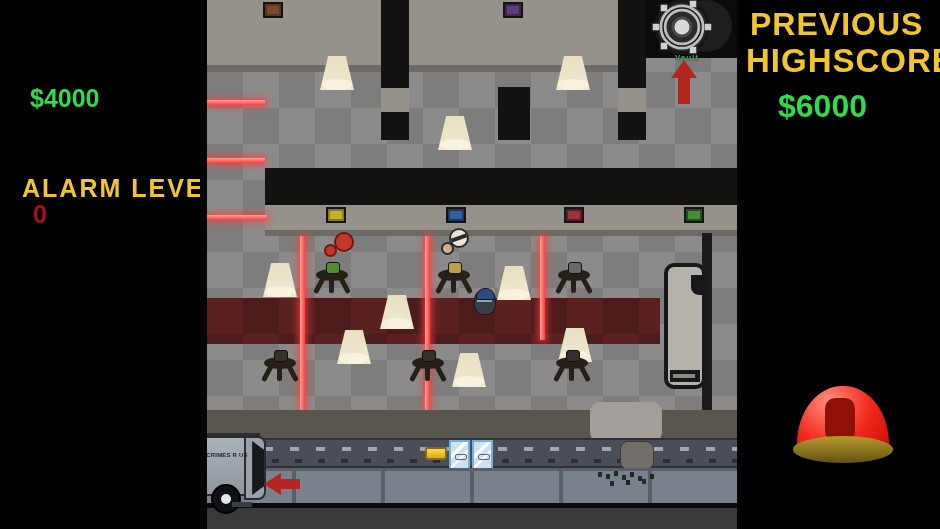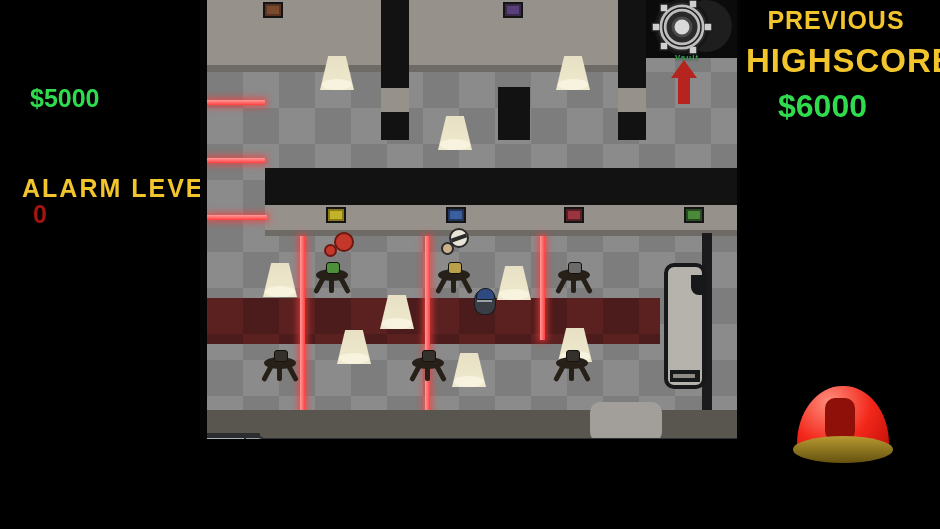--- a/index.html
+++ b/index.html
@@ -7,26 +7,26 @@
          font-family:"Liberation Sans",sans-serif;}
   .abs{position:absolute;}
 
   
   .hud-yellow{color:#f2c52d;font-weight:bold;letter-spacing:1px;}
   .hud-green{color:#2edc4e;font-weight:bold;}
   .money-label{left:22px;top:14px;font-size:46px;}
   .money-value{left:30px;top:84px;font-size:25px;}
   .alarm-label{left:22px;top:174px;font-size:25px;letter-spacing:2px;}
   .alarm-value{left:33px;top:200px;font-size:25px;color:#a31414;font-weight:bold;}
-  .prev-label{left:750px;top:6px;width:172px;text-align:center;font-size:25px;}
+  .prev-label{left:750px;top:6px;width:172px;text-align:center;font-size:32px;}
   .hs-label{left:746px;top:42px;width:180px;text-align:center;font-size:33px;}
   .hs-value{left:778px;top:88px;font-size:32px;}
 
   
-  #game{position:absolute;left:200px;top:0;width:540px;height:439px;background:#7d7d7d;overflow:hidden;}
+  #game{position:absolute;left:200px;top:0;width:540px;height:529px;background:#7d7d7d;overflow:hidden;}
   .floor{left:0;top:0;width:540px;height:440px;background-color:#838383;
     background-image:repeating-conic-gradient(#8b8b8b 0% 25%,#7d7d7d 0% 50%);
     background-size:72px 72px;background-position:7px 0;}
   .edge-left{left:0;top:0;width:7px;height:529px;background:#050505;}
   .edge-right{left:537px;top:0;width:3px;height:529px;background:#050505;}
 
   .carpet{left:7px;top:298px;width:453px;height:46px;background-color:#5b2121;
     background-image:repeating-conic-gradient(rgba(0,0,0,.16) 0% 25%,transparent 0% 50%);
     background-size:72px 72px;}
 
@@ -121,21 +121,21 @@
     border-radius:50% 50% 10% 10% / 92% 92% 10% 10%;}
   .siren-inner{left:825px;top:398px;width:30px;height:43px;background:#8e1009;border-radius:10px;}
   .siren-base{left:793px;top:436px;width:100px;height:27px;border-radius:50%;
     background:linear-gradient(#b79a31,#64510f);}
 </style>
 </head>
 <body>
 
 <div id="scene">
 
-  <div class="abs hud-green money-value">$5000</div>
+  <div class="abs hud-green money-value">$4000</div>
   <div class="abs hud-yellow alarm-label">ALARM LEVEL</div>
   <div class="abs alarm-value">0</div>
 
   <div class="abs hud-yellow prev-label">PREVIOUS</div>
   <div class="abs hud-yellow hs-label">HIGHSCORE</div>
   <div class="abs hud-green hs-value">$6000</div>
 
   <div id="game">
     <div class="abs floor"></div>
     <div class="abs carpet"></div>

